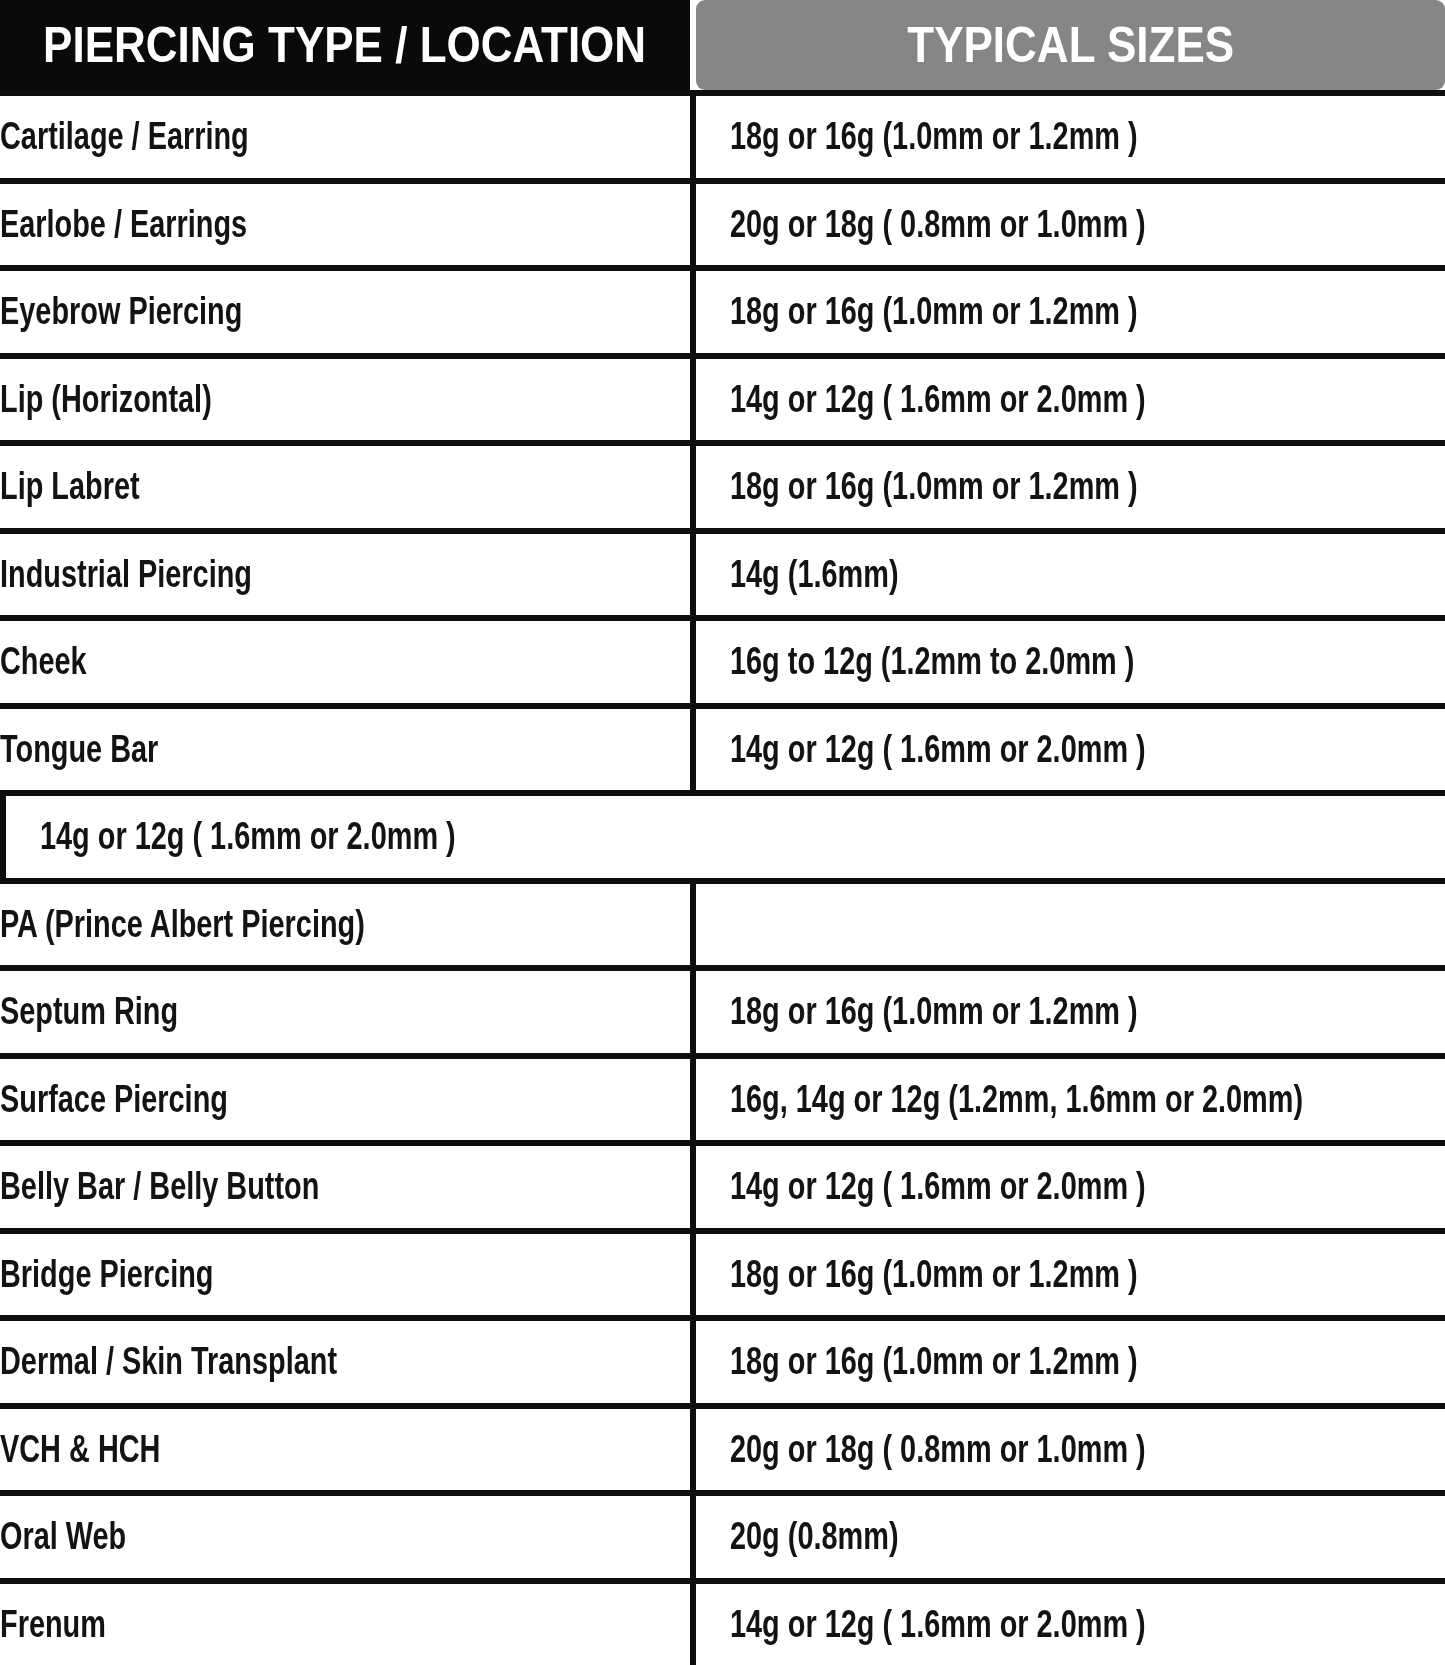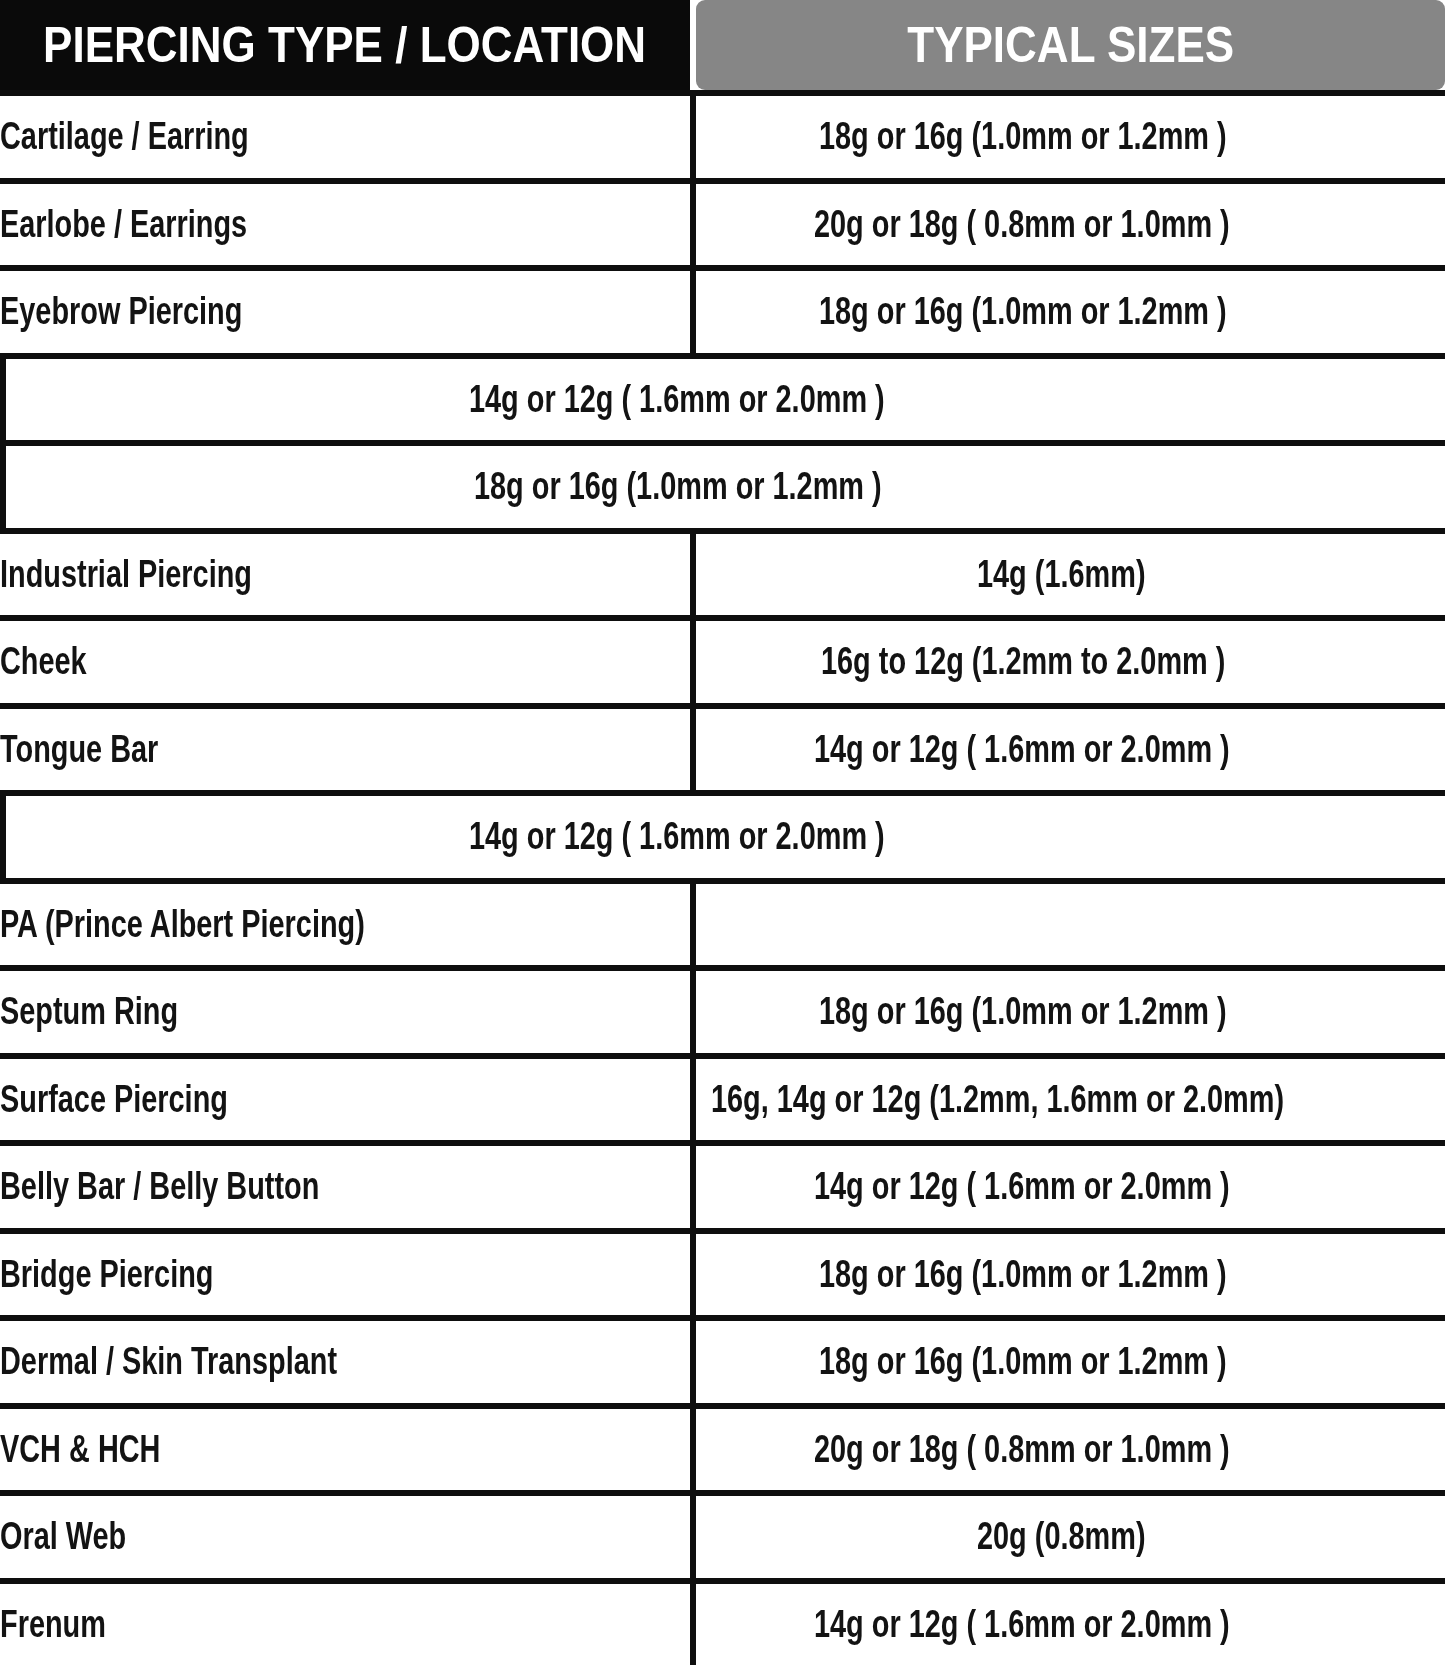--- a/index.html
+++ b/index.html
@@ -77,21 +77,20 @@
     flex: 0 0 6px;
     background: #0e0e0e;
   }
   .cell-right {
     flex: 1;
     box-sizing: border-box;
     padding-left: 34px;
     display: flex;
     align-items: center;
     overflow: hidden;
-    justify-content: center;
   }
   .ctext {
     color: #131313;
     font-size: 38px;
     font-weight: 700;
     white-space: nowrap;
     transform: scaleX(0.76);
     transform-origin: left center;
   }
 </style>
@@ -133,27 +132,33 @@
       <div class="cell-left">
         <span class="ctext">Eyebrow Piercing</span>
       </div>
       <div class="vline"></div>
       <div class="cell-right">
         <span class="ctext">18g or 16g (1.0mm or 1.2mm )</span>
       </div>
     </div>
 
     <div class="row">
-      <div class="vline"></div>
-      <div class="cell-right">
-        <span class="ctext">14g or 12g ( 1.6mm or 2.0mm )</span>
-      </div>
-    </div>
-
-    <div class="row">
+      <div class="cell-left">
+        <span class="ctext">Lip (Horizontal)</span>
+      </div>
+      <div class="vline"></div>
+      <div class="cell-right">
+        <span class="ctext">14g or 12g ( 1.6mm or 2.0mm )</span>
+      </div>
+    </div>
+
+    <div class="row">
+      <div class="cell-left">
+        <span class="ctext">Lip Labret</span>
+      </div>
       <div class="vline"></div>
       <div class="cell-right">
         <span class="ctext">18g or 16g (1.0mm or 1.2mm )</span>
       </div>
     </div>
 
     <div class="row">
       <div class="cell-left">
         <span class="ctext">Industrial Piercing</span>
       </div>

